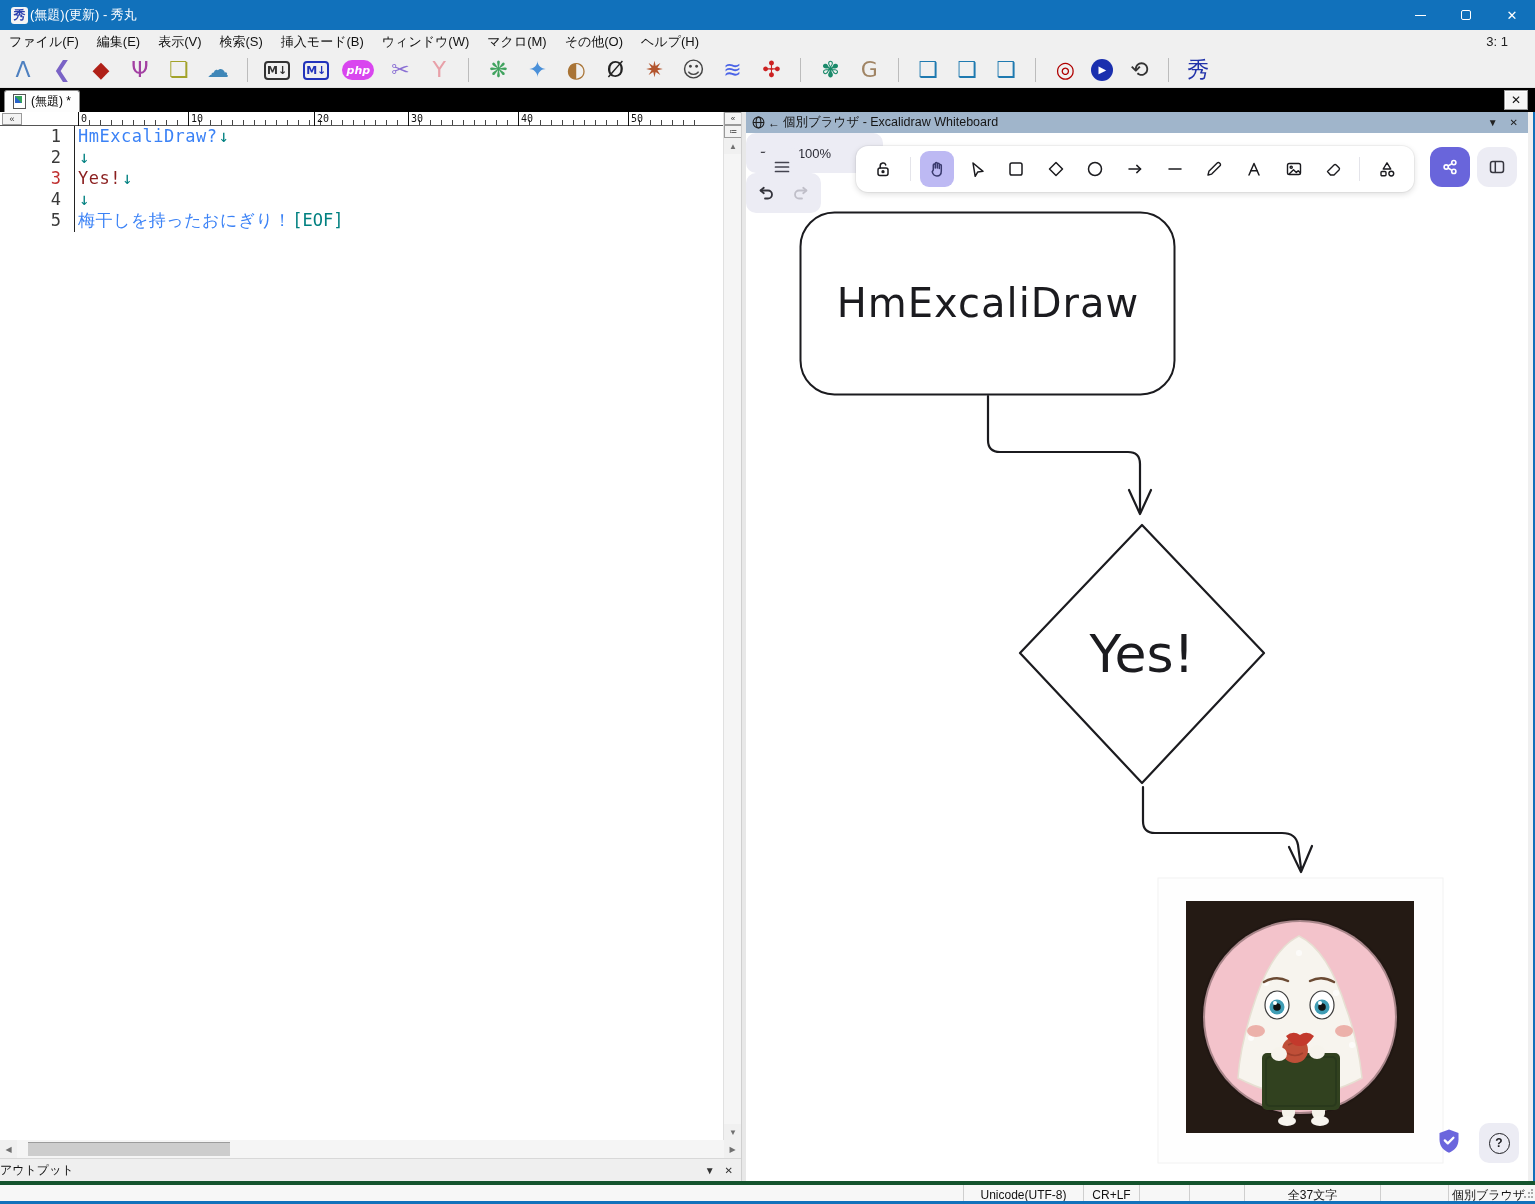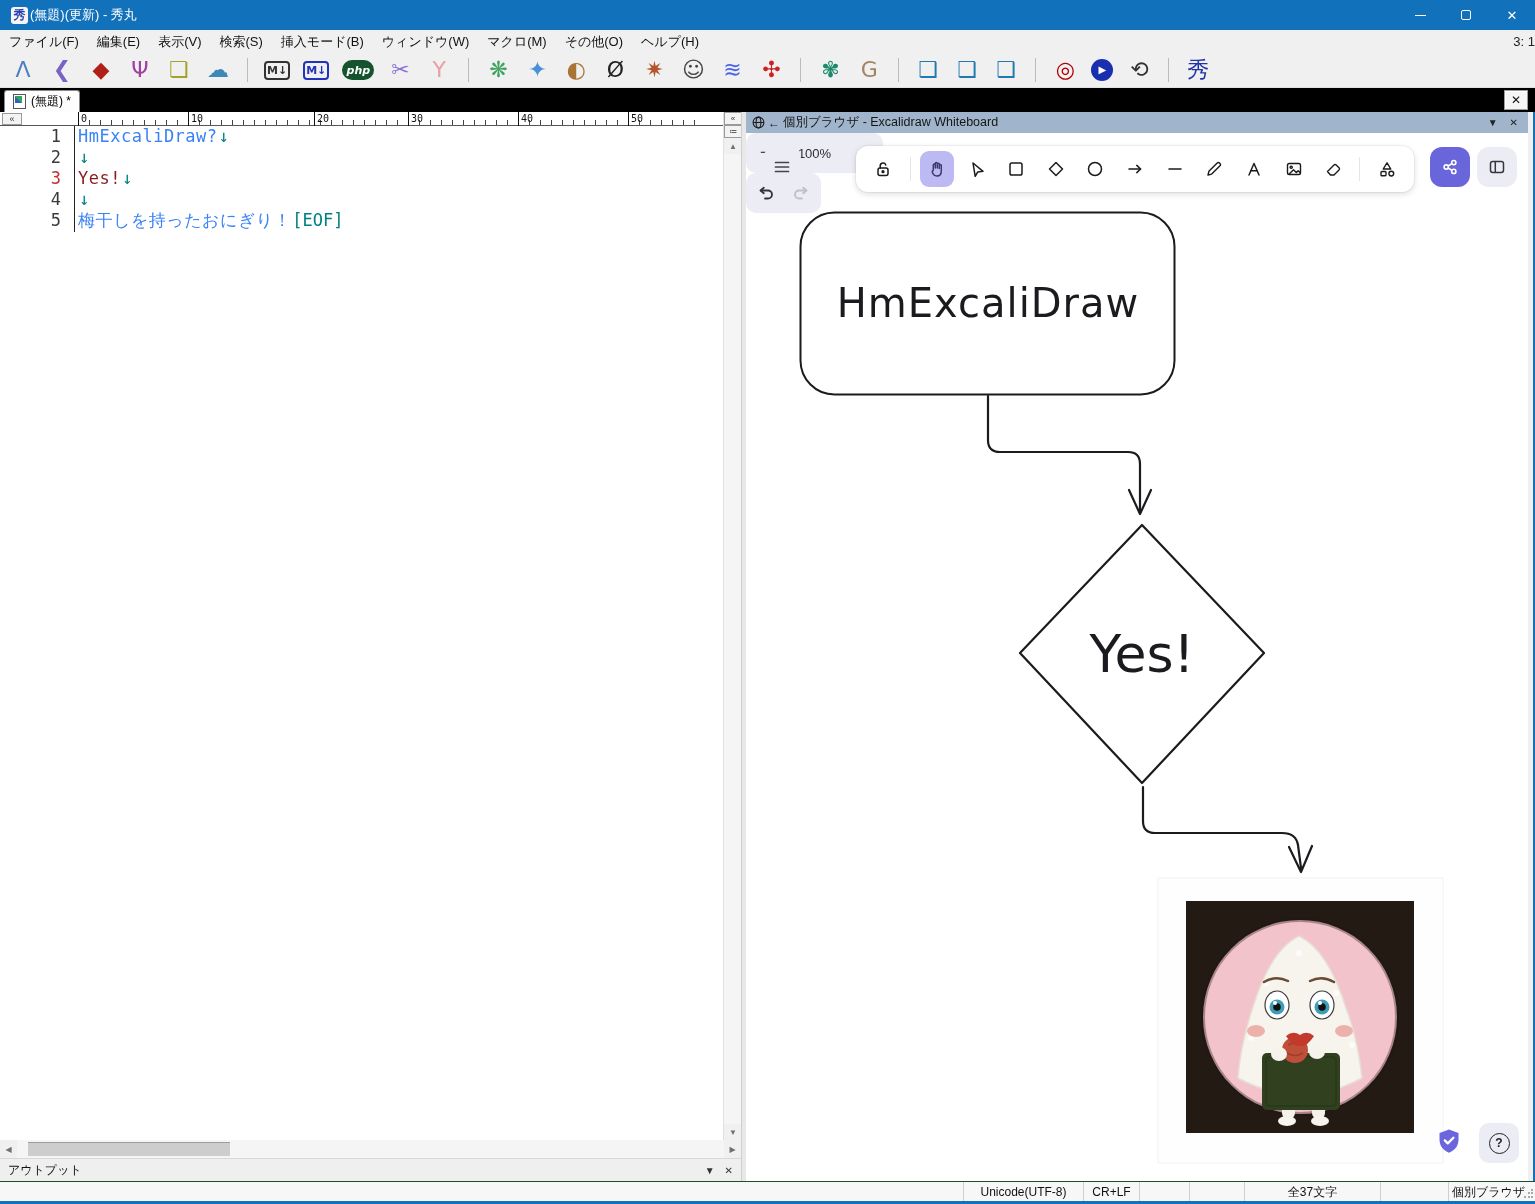--- a/index.html
+++ b/index.html
@@ -12,21 +12,21 @@
   #app-icon { width:17px; height:17px; margin-left:11px; background:#f5f5f5; border-radius:3px; color:#2a3fae; font-size:12px; font-weight:bold; display:flex; align-items:center; justify-content:center; }
   #win-title { margin-left:2px; font-size:13px; }
   #win-controls { margin-left:auto; display:flex; height:30px; }
   .win-btn { width:46px; height:30px; display:flex; align-items:center; justify-content:center; color:#fff; font-size:13px; }
   .glyph-min { width:11px; height:1px; background:#fff; display:inline-block; }
   .glyph-max { width:10px; height:10px; border:1px solid #fff; display:inline-block; border-radius:2px; }
 
   
   #menubar { left:0; top:30px; width:1535px; height:23px; background:#f0f0f0; display:flex; align-items:center; font-size:13px; color:#111; }
   .menu-item { padding:0 9px; height:100%; display:flex; align-items:center; }
-  #cursor-pos { margin-left:auto; padding-right:0; font-size:13px; color:#222; }
+  #cursor-pos { margin-left:auto; padding-right:27px; font-size:13px; color:#222; }
 
   
   #toolbar { left:0; top:53px; width:1535px; height:35px; background:#f0f0f0; display:flex; align-items:center; padding-left:10px; gap:13px; border-bottom:1px solid #e3e3e3; }
   .tb-icon { font-size:22px; line-height:1; display:flex; align-items:center; justify-content:center; min-width:26px; height:28px; font-family:"DejaVu Sans",sans-serif; }
   .tb-sep { width:1px; height:24px; background:#bcbcbc; margin:0 3px; }
   .badge-outline { border:2px solid currentColor; font-size:11px; font-weight:bold; border-radius:4px; min-width:26px; height:19px; padding:0 1px; }
   .badge-oval { font-size:11px; font-weight:bold; font-style:italic; border-radius:10px; min-width:32px; height:20px; }
   .badge-circle { border-radius:50%; font-size:10px; min-width:22px; width:22px; height:22px; }
 
   
@@ -56,21 +56,21 @@
   .vs-btn { width:18px; height:13px; background:#f3f3f3; border:1px solid #9a9a9a; font-size:8px; color:#333; display:flex; align-items:center; justify-content:center; }
   .vs-arrow { width:18px; height:16px; background:#f0f0f0; color:#707070; font-size:8px; display:flex; align-items:center; justify-content:center; }
   #vs-down { position:absolute; bottom:0; }
 
   
   #hscroll { left:0; top:1140px; width:741px; height:18px; background:#f5f5f5; }
   .hs-arrow { position:absolute; top:0; width:17px; height:18px; color:#707070; font-size:8px; display:flex; align-items:center; justify-content:center; background:#f0f0f0; }
   #hs-thumb { position:absolute; left:28px; top:2px; width:202px; height:14px; background:#cdcdcd; border-top:1px solid #9c9c9c; }
 
   
-  #outputbar { left:0; top:1158px; width:741px; height:23px; background:#efefef; border-top:1px solid #d8d8d8; display:flex; align-items:center; font-size:12px; color:#111; padding-left:8px; }
+  #outputbar { left:0; top:1158px; width:741px; height:23px; background:#efefef; border-top:1px solid #d8d8d8; display:flex; align-items:center; font-size:12px; color:#111; }
   .ob-ctl { margin-left:10px; font-size:10px; color:#333; }
   #ob-spacer { flex:1; }
 
   
   #splitter { left:741px; top:112px; width:5px; height:1069px; background:#e8e8e8; border-left:1px solid #cfcfcf; }
   #right-strip { left:1528px; top:112px; width:7px; height:1069px; background:#f0f0f0; border-right:2px solid #1171bb; }
 
   
   #panel-header { left:746px; top:112px; width:782px; height:21px; background:#a0b5cb; display:flex; align-items:center; padding-left:6px; gap:3px; font-size:12.5px; color:#151515; }
   #ph-controls { margin-left:auto; display:flex; gap:12px; padding-right:10px; font-size:10px; color:#222; }
@@ -89,21 +89,21 @@
   #zoom-pill .zbtn { font-size:17px; color:#3d3d45; }
   #zoom-value { font-size:13px; }
   #undo-pill { left:169px; top:990px; width:75px; height:40px; border-radius:10px; background:#ececf4; display:flex; align-items:center; justify-content:space-around; }
   #shield { left:691px; top:995px; width:24px; height:27px; }
   #help-btn { left:733px; top:990px; width:40px; height:40px; border-radius:10px; }
   #help-inner { width:21px; height:21px; border:1.7px solid #202025; border-radius:50%; display:flex; align-items:center; justify-content:center; font-size:12px; font-weight:bold; color:#202025; }
 
   .handlabel { fill:#1b1b1f; font-family:"DejaVu Sans",sans-serif; font-weight:500; }
 
   
-  #statusbar { left:0; top:1181px; width:1535px; height:20px; background:#f7f7f7; border-top:1px solid #14532d; font-size:12px; color:#111; }
+  #statusbar { left:0; top:1181px; width:1535px; height:20px; background:#f7f7f7; border-top:4px solid #14532d; font-size:12px; color:#111; }
   .st-seg { position:absolute; top:0; height:20px; border-left:1px solid #cfcfcf; display:flex; align-items:center; justify-content:center; }
   #grip { position:absolute; right:2px; bottom:2px; width:10px; height:10px; background:radial-gradient(circle at 2px 8px,#aaa 1px,transparent 1.4px),radial-gradient(circle at 6px 8px,#aaa 1px,transparent 1.4px),radial-gradient(circle at 6px 4px,#aaa 1px,transparent 1.4px),radial-gradient(circle at 9px 8px,#aaa 1px,transparent 1.4px),radial-gradient(circle at 9px 4px,#aaa 1px,transparent 1.4px),radial-gradient(circle at 9px 1px,#aaa 1px,transparent 1.4px); }
   #bottom-accent { left:0; top:1201px; width:1535px; height:3px; background:#1171bb; }
 
   svg { display:block; }
 </style>
 </head>
 <body>
 
 <div id="titlebar" class="abs">
@@ -138,21 +138,21 @@
 <div id="toolbar" class="abs">
     <span class="tb-icon" style="color: rgb(78, 128, 192);">Λ</span>
     <span class="tb-icon" style="color: rgb(122, 99, 198);">❮</span>
     <span class="tb-icon" style="color: rgb(176, 32, 24);">◆</span>
     <span class="tb-icon" style="color: rgb(162, 63, 162);">Ψ</span>
     <span class="tb-icon" style="color: rgb(163, 163, 42);">❏</span>
     <span class="tb-icon" style="color: rgb(63, 135, 184);">☁</span>
     <span class="tb-sep"></span>
     <span class="tb-icon badge-outline" style="color: rgb(51, 51, 51);">M↓</span>
     <span class="tb-icon badge-outline" style="color: rgb(34, 51, 187);">M↓</span>
-    <span class="tb-icon badge-oval" style="color: rgb(255, 255, 255); background: #14532d;">php</span>
+    <span class="tb-icon badge-oval" style="color: rgb(255, 255, 255); background: #d946ef;">php</span>
     <span class="tb-icon" style="color: rgb(138, 111, 212);">✂</span>
     <span class="tb-icon" style="color: rgb(232, 160, 168);">Y</span>
     <span class="tb-sep"></span>
     <span class="tb-icon" style="color: rgb(65, 163, 95);">❋</span>
     <span class="tb-icon" style="color: rgb(74, 144, 217);">✦</span>
     <span class="tb-icon" style="color: rgb(169, 116, 54);">◐</span>
     <span class="tb-icon" style="color: rgb(34, 34, 34);">Ø</span>
     <span class="tb-icon" style="color: rgb(179, 85, 46);">✷</span>
     <span class="tb-icon" style="color: rgb(68, 68, 68);">☺</span>
     <span class="tb-icon" style="color: rgb(74, 99, 231);">≋</span>

